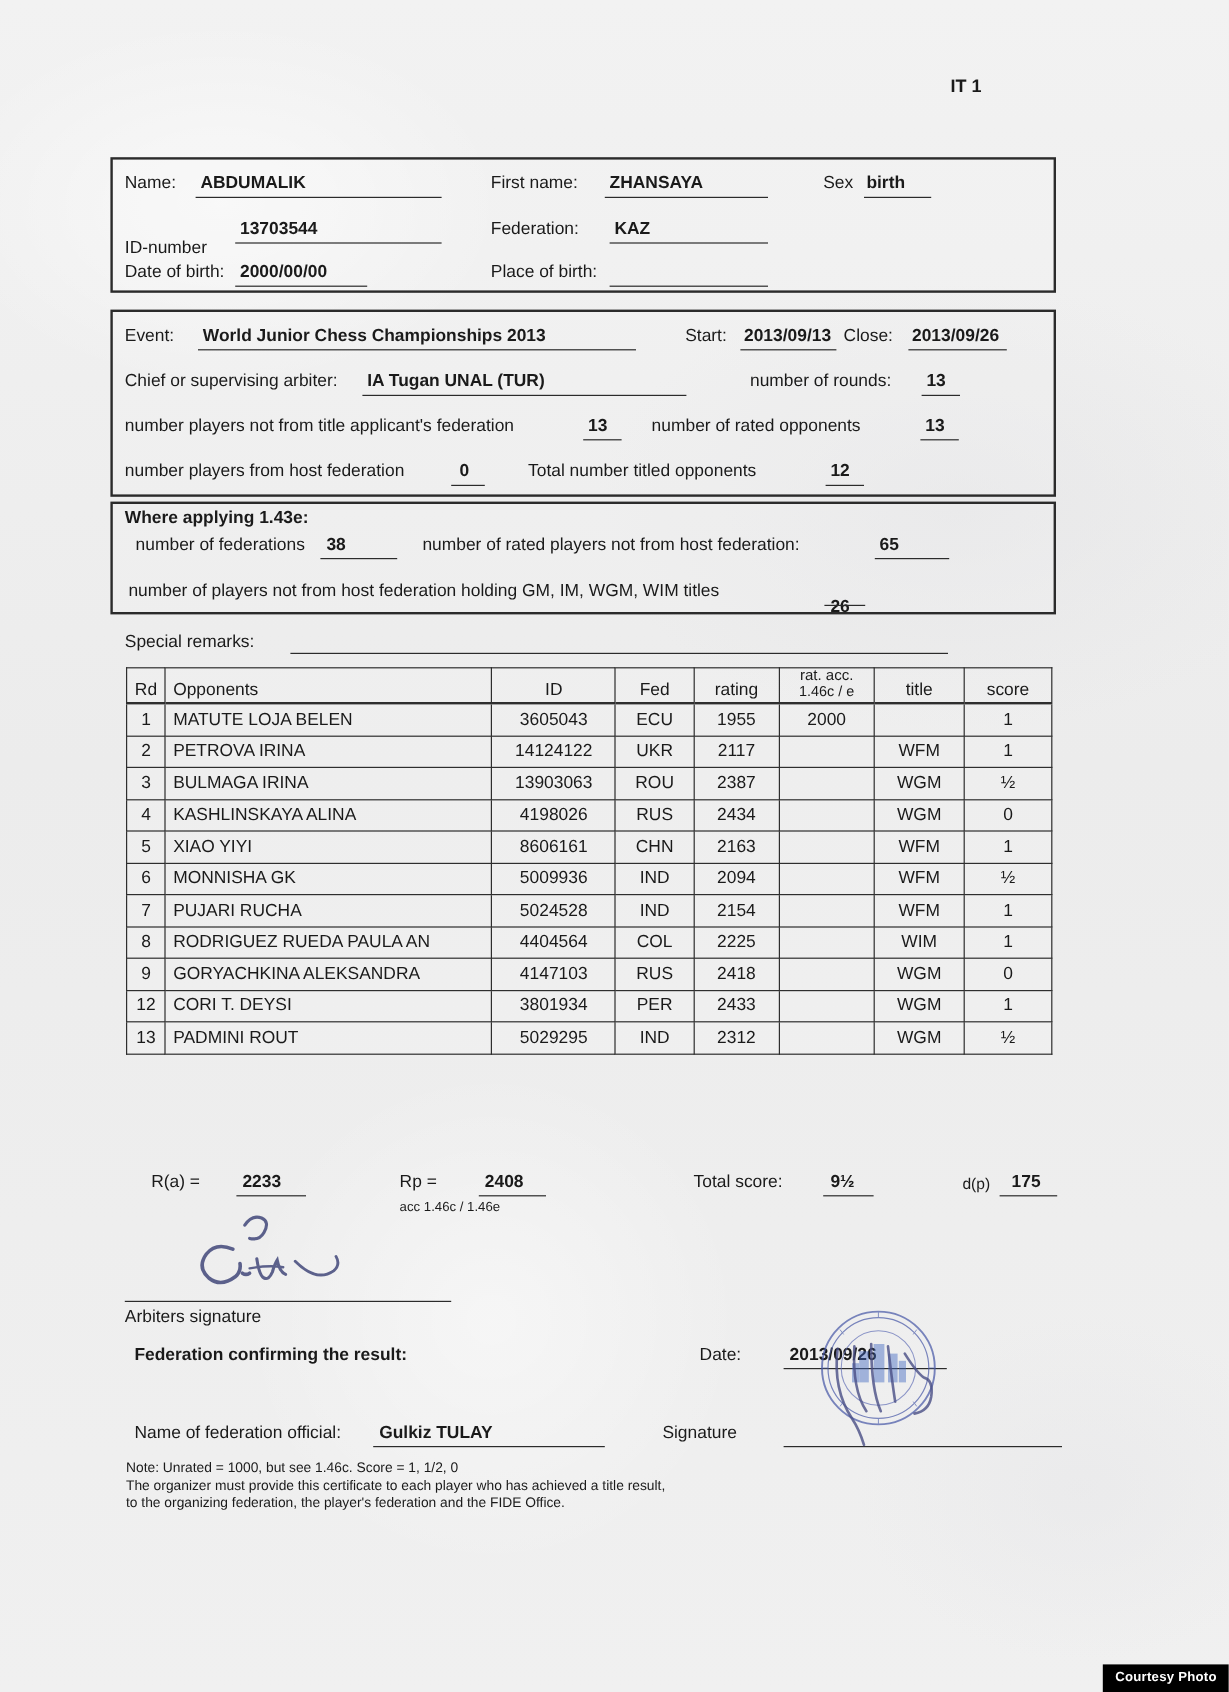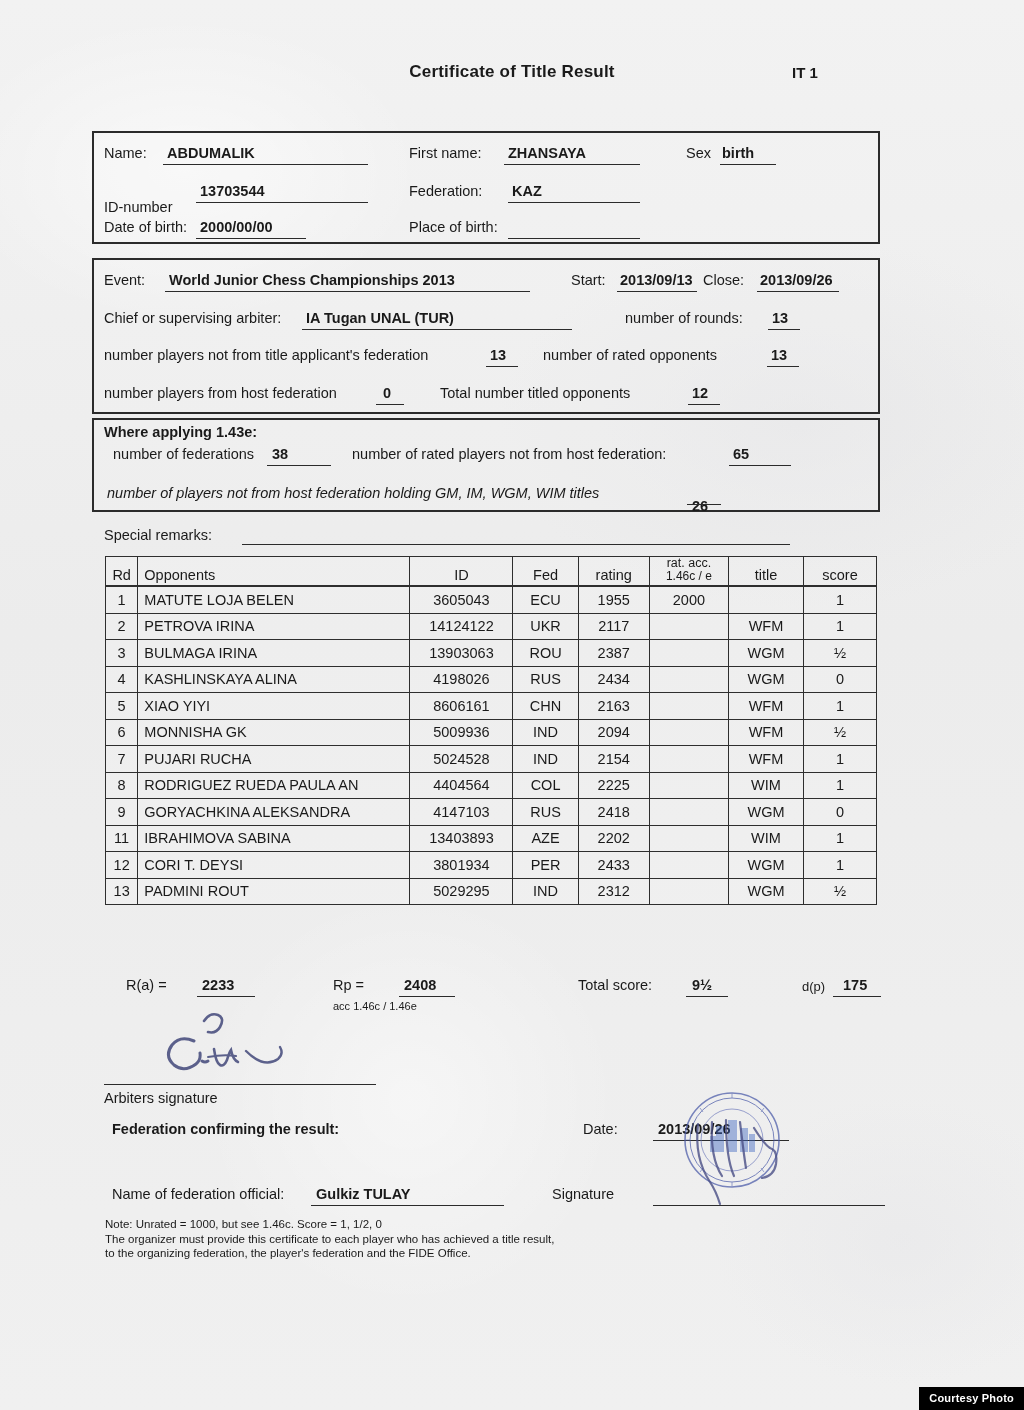--- a/index.html
+++ b/index.html
@@ -170,21 +170,20 @@
     letter-spacing: .2px;
   }
 </style>
 </head>
 <body>
 
 <div class="paper-noise"></div>
 
 <div class="sheet">
 
-  <div class="title-main">Certificate of Title Result</div>
   <div class="title-code">IT 1</div>
 
   <div class="box box-person"></div>
 
   <div class="lbl" style="left:104px; top:145px;">Name:</div>
   <div class="val" style="left:167px; top:145px;">ABDUMALIK</div>
   <div class="rule" style="left:163px; top:164px; width:205px;"></div>
 
   <div class="lbl" style="left:409px; top:145px;">First name:</div>
   <div class="val" style="left:508px; top:145px;">ZHANSAYA</div>
@@ -253,21 +252,21 @@
   <div class="lbl bold-lbl" style="left:104px; top:424px;">Where applying 1.43e:</div>
 
   <div class="lbl" style="left:113px; top:446px;">number of federations</div>
   <div class="val" style="left:272px; top:446px;">38</div>
   <div class="rule" style="left:267px; top:465px; width:64px;"></div>
 
   <div class="lbl" style="left:352px; top:446px;">number of rated players not from host federation:</div>
   <div class="val" style="left:733px; top:446px;">65</div>
   <div class="rule" style="left:729px; top:465px; width:62px;"></div>
 
-  <div class="lbl" style="left:107px; top:485px;font-style:italic;">number of players not from host federation holding GM, IM, WGM, WIM titles</div>
+  <div class="lbl" style="left:107px; top:485px;">number of players not from host federation holding GM, IM, WGM, WIM titles</div>
   <div class="val" style="left:692px; top:498px;">26</div>
   <div class="rule" style="left:687px; top:504px; width:34px;"></div>
 
   <div class="lbl" style="left:104px; top:527px;">Special remarks:</div>
   <div class="val" style="left:248px; top:527px;"></div>
   <div class="rule" style="left:242px; top:544px; width:548px;"></div>
 
   <table class="tbl">
     <thead>
       <tr>
@@ -367,30 +366,20 @@
         </tr>
         <tr>
           <td class="c-rd">9</td>
           <td class="c-opp">GORYACHKINA ALEKSANDRA</td>
           <td class="c-center">4147103</td>
           <td class="c-center">RUS</td>
           <td class="c-center">2418</td>
           <td class="c-center"></td>
           <td class="c-center">WGM</td>
           <td class="c-center">0</td>
-        </tr>
-        <tr>
-          <td class="c-rd">11</td>
-          <td class="c-opp">IBRAHIMOVA SABINA</td>
-          <td class="c-center">13403893</td>
-          <td class="c-center">AZE</td>
-          <td class="c-center">2202</td>
-          <td class="c-center"></td>
-          <td class="c-center">WIM</td>
-          <td class="c-center">1</td>
         </tr>
         <tr>
           <td class="c-rd">12</td>
           <td class="c-opp">CORI T. DEYSI</td>
           <td class="c-center">3801934</td>
           <td class="c-center">PER</td>
           <td class="c-center">2433</td>
           <td class="c-center"></td>
           <td class="c-center">WGM</td>
           <td class="c-center">1</td>

